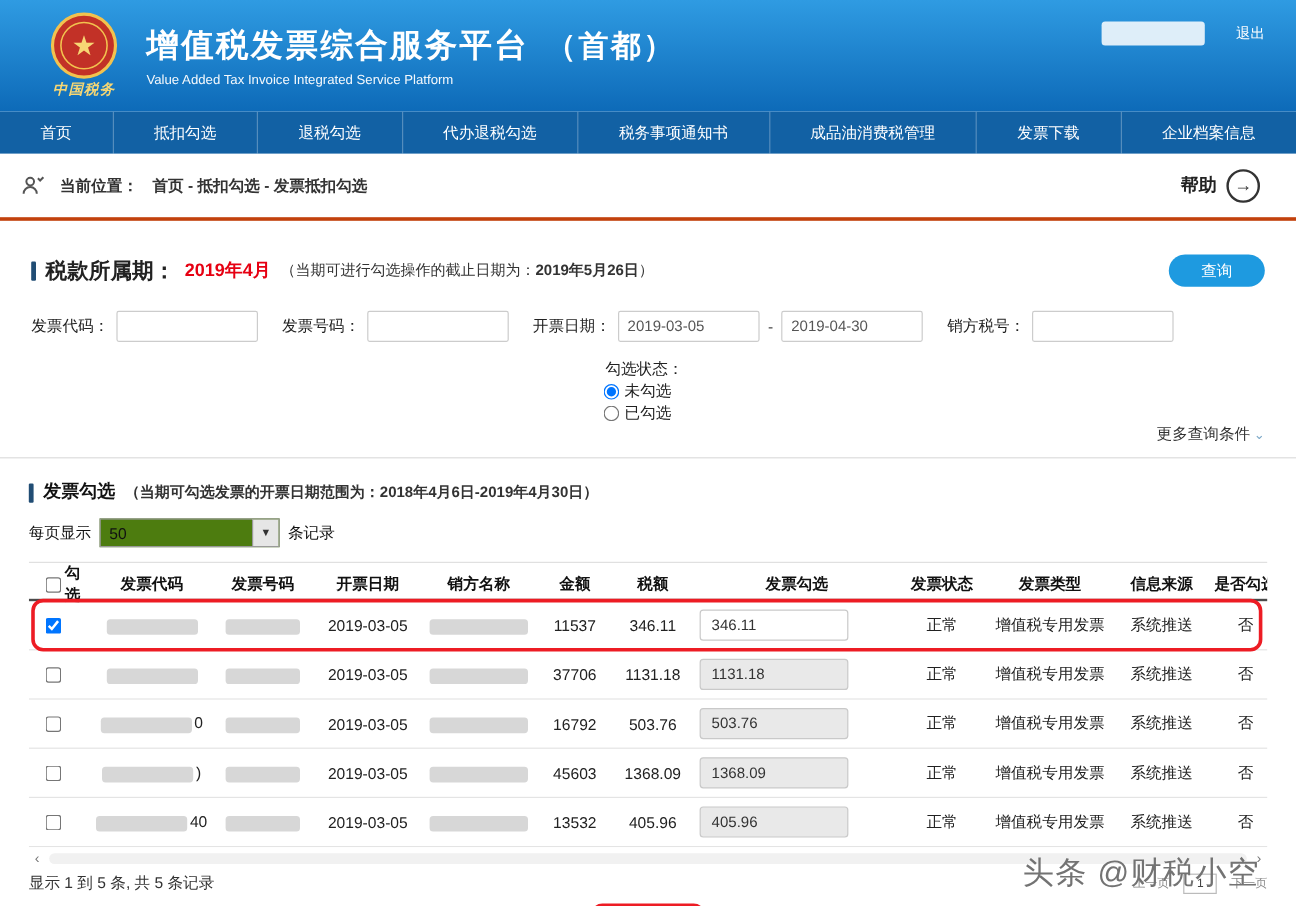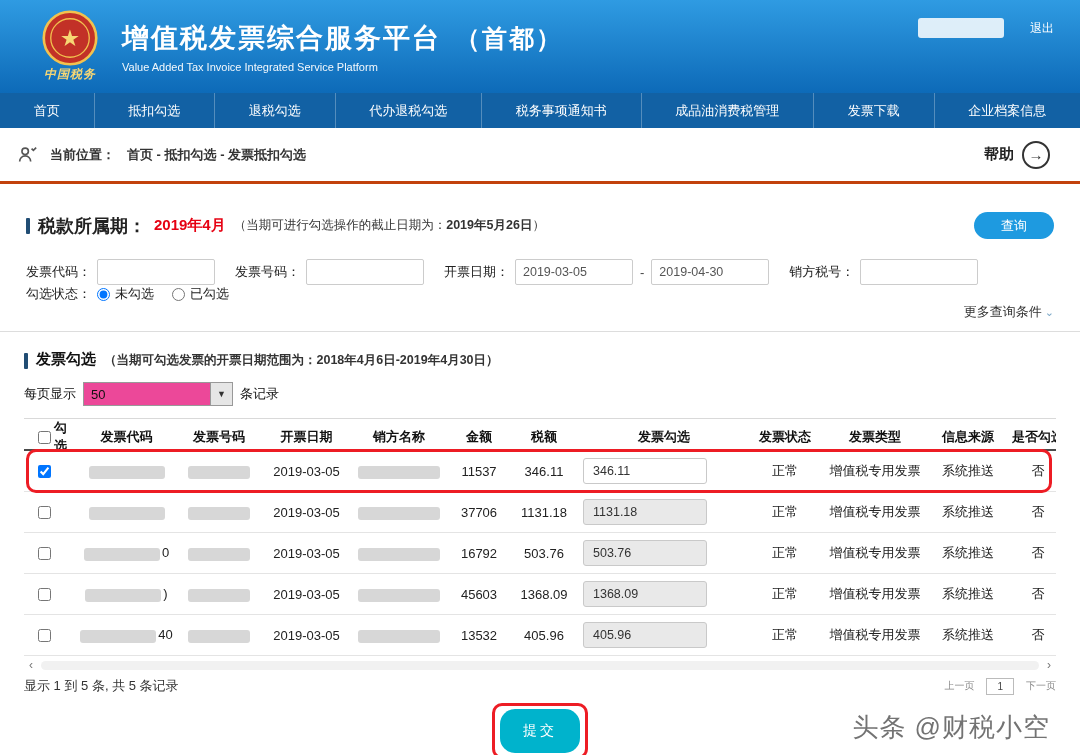--- a/index.html
+++ b/index.html
@@ -45,33 +45,33 @@
   .period-label { font-size:18px; font-weight:bold; color:#222; }
   .period-value { font-size:15px; font-weight:bold; color:var(--period-red,#e60012); margin:0 8px; }
   .period-note { font-size:12.5px; color:#333; }
   .period-note b { font-weight:bold; }
   .query-btn { margin-left:auto; background:var(--query-blue,#1e9ae0); color:#fff; border:none; border-radius:14px; width:80px; height:27px; font-size:13px; cursor:pointer; }
   .f-row2 { margin-top:20px; display:flex; align-items:center; font-size:13px; color:#222; }
   .f-label { margin-right:6px; }
   .f-gap { margin-left:20px; }
   .f-input { width:118px; height:26px; border:1px solid #ccc; border-radius:2px; padding:0 7px; font-size:12.5px; color:#555; }
   .date-sep { margin:0 7px; color:#444; }
-  .f-row3 { display:flex; align-items:center; font-size:13px; color:#222; }
+  .f-row3 { margin-top:14px; display:flex; align-items:center; font-size:13px; color:#222;flex-direction:column; }
   .radio { display:flex; align-items:center; margin-right:18px; cursor:pointer; }
   .radio input { margin-right:5px; }
   .more-row { text-align:right; font-size:13px; color:#333; margin-top:0; }
   .more-link { cursor:pointer; }
   .more-caret { color:#7aa7c7; font-size:11px; margin-left:3px; }
   
   .invoices { padding:0 24px; margin-top:18px; position:relative; }
   .sec-title-row { display:flex; align-items:flex-end; }
   .sec-title { font-size:15px; font-weight:bold; color:#111; }
   .sec-note { font-size:12.5px; font-weight:bold; color:#333; margin-left:8px; }
   .pagesize-row { margin-top:13px; display:flex; align-items:center; font-size:13px; gap:7px; color:#111; }
-  .select-box { width:150px; height:24px; border:1px solid #999; position:relative; display:flex; align-items:center; padding-left:7px; font-size:13px; cursor:pointer; background:#ec4899; }
+  .select-box { width:150px; height:24px; border:1px solid #999; position:relative; display:flex; align-items:center; padding-left:7px; font-size:13px; cursor:pointer; background:#4d7c0f; }
   .select-arrow { position:absolute; right:0; top:0; width:22px; height:100%; background:#e6e6e6; border-left:1px solid #999; display:flex; align-items:center; justify-content:center; font-size:9px; color:#333; }
   .table-wrap { margin-top:12px; position:relative; overflow:hidden; width:1032px; }
   .tinner { width:1095px; border-top:1px solid #d9d9d9; }
   .thead, .trow { display:grid; grid-template-columns:55px 95px 90px 85px 100px 60px 70px 170px 72px 108px 78px 62px 60px; align-items:center; }
   .thead { height:32px; font-size:13px; font-weight:bold; color:#111; border-bottom:2px solid #4a4a4a; }
   .trow { height:41px; font-size:13px; color:#222; border-bottom:1px solid #e4e4e4; }
   .tcell { text-align:center; }
   .tcell.chk { text-align:left; padding-left:14px; display:flex; align-items:center; gap:3px; }
   .tcell.eff-cell { text-align:left; padding-left:4px; }
   .redacted { display:inline-block; height:13px; background:#d7d7d7; border-radius:3px; vertical-align:middle; }

